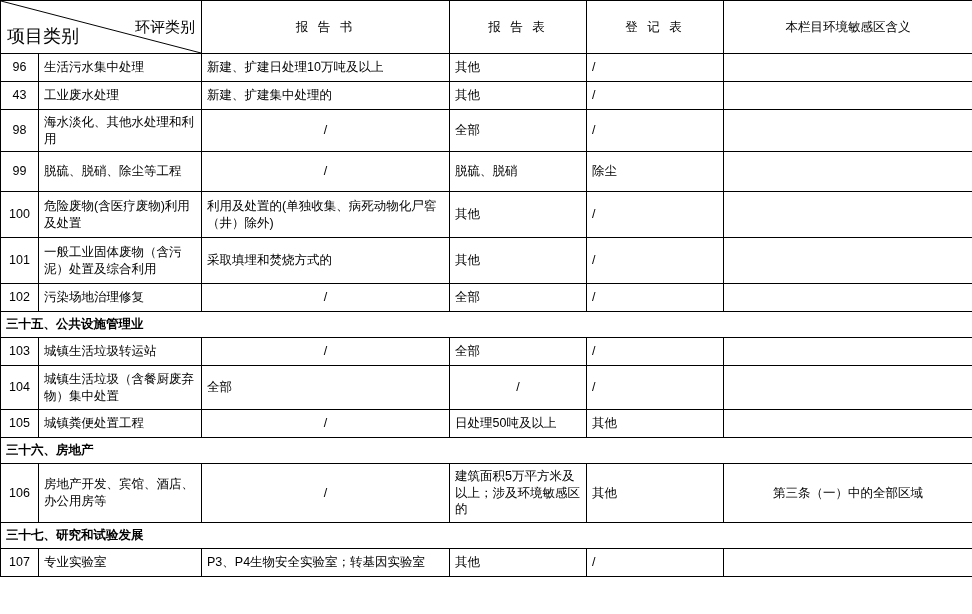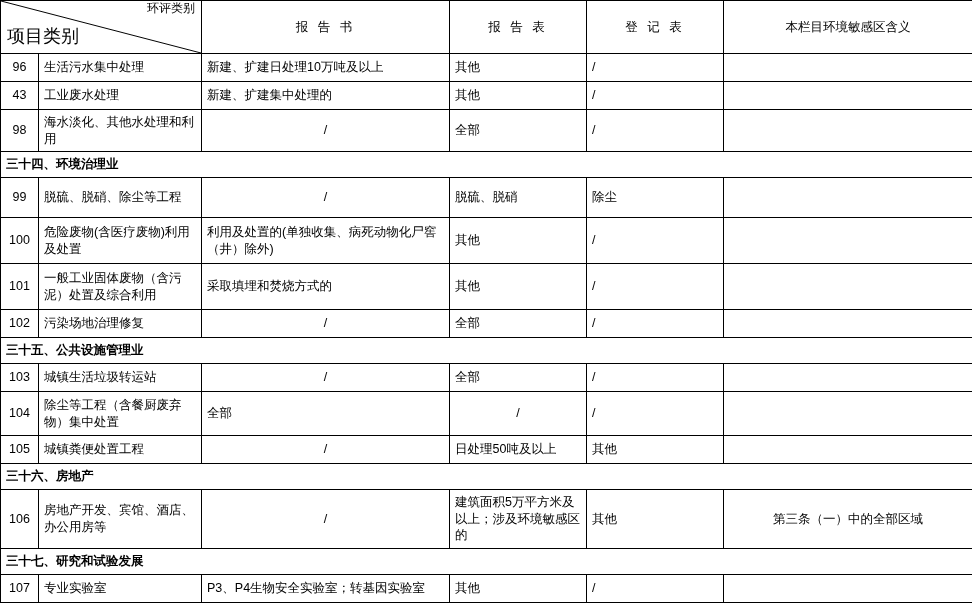--- a/index.html
+++ b/index.html
@@ -57,22 +57,22 @@
     padding: 0 !important;
   }
   .corner .diag {
     position: absolute;
     left: 0; top: 0;
     width: 100%; height: 100%;
   }
   .corner .lbl-top {
     position: absolute;
     right: 6px;
-    top: 0;
-    font-size: 12px;
+    top: 16px;
+    font-size: 15px;
   }
   .corner .lbl-bottom {
     position: absolute;
     left: 6px;
     bottom: 4px;
     font-size: 18px;
   }
   .num {
     text-align: center;
     font-size: 12.5px;
@@ -128,23 +128,20 @@
           <td></td>
         </tr>
         <tr style="height: 40px;">
           <td class="num">98</td>
           <td>海水淡化、其他水处理和利用</td>
           <td class="ctr">/</td>
           <td>全部</td>
           <td>/</td>
           <td></td>
         </tr>
-        <tr class="section-row" style="height: 26px;">
-          <td colspan="6">三十四、环境治理业</td>
-        </tr>
         <tr style="height: 40px;">
           <td class="num">99</td>
           <td>脱硫、脱硝、除尘等工程</td>
           <td class="ctr">/</td>
           <td>脱硫、脱硝</td>
           <td>除尘</td>
           <td></td>
         </tr>
         <tr style="height: 46px;">
           <td class="num">100</td>
@@ -176,21 +173,21 @@
         <tr style="height: 28px;">
           <td class="num">103</td>
           <td>城镇生活垃圾转运站</td>
           <td class="ctr">/</td>
           <td>全部</td>
           <td>/</td>
           <td></td>
         </tr>
         <tr style="height: 44px;">
           <td class="num">104</td>
-          <td>除尘等工程（含餐厨废弃物）集中处置</td>
+          <td>城镇生活垃圾（含餐厨废弃物）集中处置</td>
           <td>全部</td>
           <td class="ctr">/</td>
           <td>/</td>
           <td></td>
         </tr>
         <tr style="height: 28px;">
           <td class="num">105</td>
           <td>城镇粪便处置工程</td>
           <td class="ctr">/</td>
           <td>日处理50吨及以上</td>

